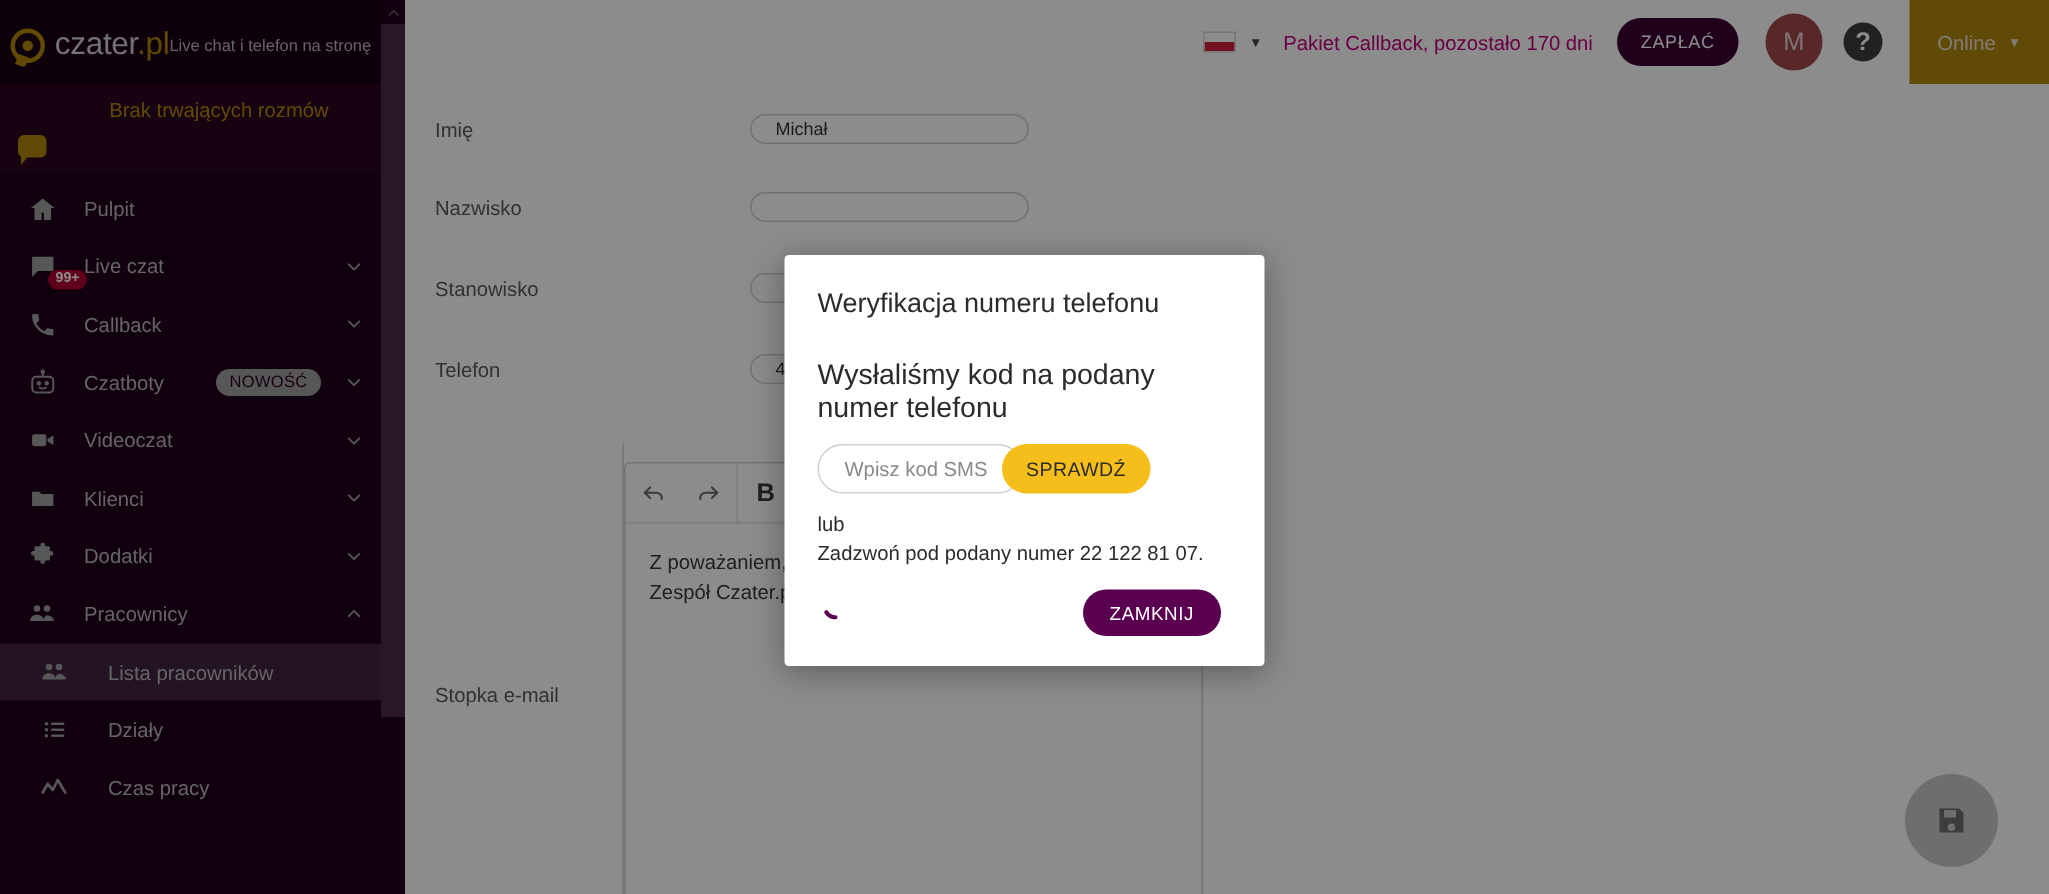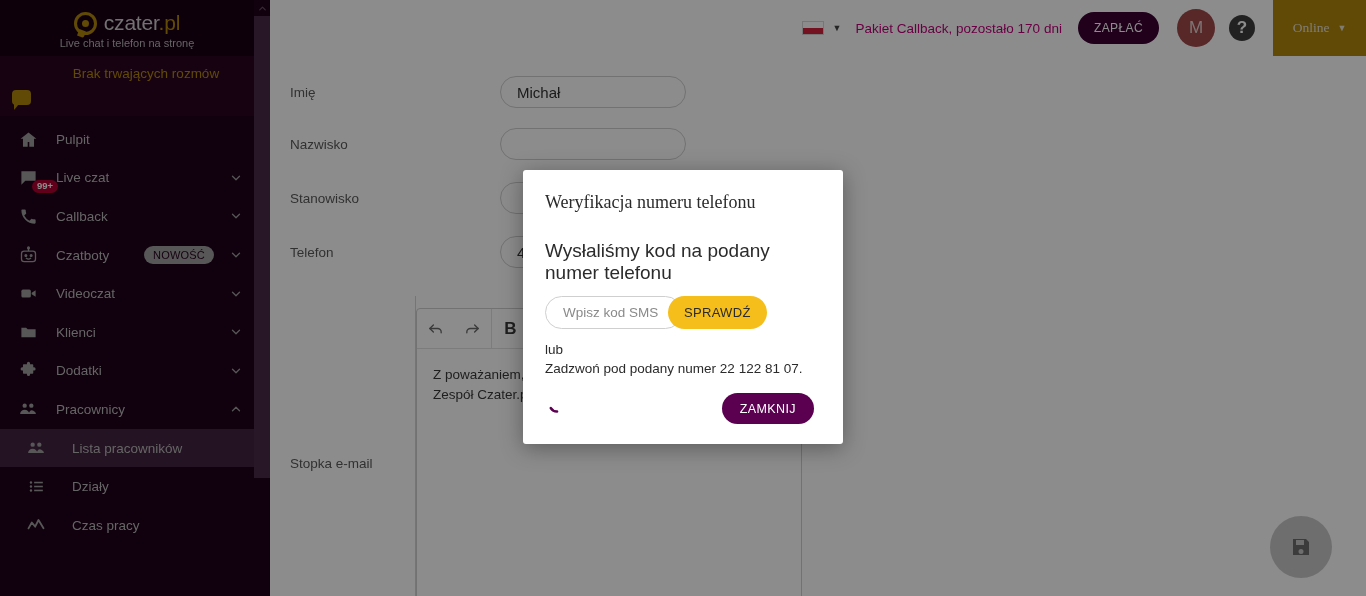--- a/index.html
+++ b/index.html
@@ -13,21 +13,21 @@
 
   
   .sidebar {
     position: absolute; left: 0; top: 0;
     width: 254px; height: 596px;
     background: #1f0118;
     overflow: hidden;
   }
   .brand {
     height: 56px; background: #1b0115;
-    display: flex; flex-direction: column;
+    display: flex; flex-direction: row;
     align-items: center; justify-content: center;
     padding-top: 4px;
   }
   .brand-row { display: flex; align-items: center; gap: 7px; }
   .brand-logo {
     width: 23px; height: 23px; border-radius: 50%;
     border: 3px solid #b1870b;
     position: relative;
     display: flex; align-items: center; justify-content: center;
   }
@@ -168,32 +168,32 @@
     background: #3d3d3d; color: #ffffff;
     display: flex; align-items: center; justify-content: center;
     font-size: 17px; font-weight: bold;
     cursor: pointer;
   }
   .online-box {
     margin-left: 18px;
     width: 93px; height: 56px;
     background: #b1870b; color: #e8e2d2;
     display: flex; align-items: center; justify-content: center;
-    gap: 8px; font-size: 13.5px; cursor: pointer; font-family: Liberation Serif, serif;
+    gap: 8px; font-size: 13.5px; cursor: pointer;
   }
 
   .form-area { position: absolute; left: 0; top: 56px; right: 0; bottom: 0; }
   .f-row { position: absolute; display: flex; align-items: center; }
   .f-label { font-size: 13.5px; color: #5a5a5a; }
   .f-input {
-    width: 186px; height: 32px;
+    width: 186px; height: 20px;
     border: 1px solid #cfcfcf; border-radius: 16px;
     background: #ffffff;
     padding: 0 16px;
-    font-size: 15px; color: #333;
+    font-size: 12px; color: #333;
     font-family: "Liberation Sans", sans-serif;
   }
   .divider-v {
     position: absolute; left: 145px; top: 240px;
     width: 1px; height: 356px; background: #d6d6d6;
   }
   .editor {
     position: absolute; left: 146px; top: 252px;
     width: 386px; height: 344px;
     border: 1px solid #cfcfcf; border-radius: 4px;
@@ -228,21 +228,21 @@
     width: 1366px; height: 596px;
     background: rgba(0,0,0,0.45);
   }
   .modal {
     position: absolute; left: 523px; top: 170px;
     width: 320px; height: 274px;
     background: #ffffff; border-radius: 3px;
     box-shadow: 0 4px 22px rgba(0,0,0,0.35);
     padding: 22px;
   }
-  .modal-title { font-size: 18px; color: #2b2b2b; font-weight: normal; font-family: Liberation Serif, serif; }
+  .modal-title { font-size: 18px; color: #2b2b2b; font-weight: normal; }
   .modal-sub { margin-top: 27px; font-size: 19px; color: #2b2b2b; }
   .modal-inputrow { margin-top: 12px; display: flex; align-items: center; }
   .sms-input {
     width: 137px; height: 33px;
     border: 1px solid #cfcfcf; border-radius: 17px;
     padding: 0 17px; font-size: 13.5px; color: #333;
     background: #fff; outline: none;
     font-family: "Liberation Sans", sans-serif;
   }
   .sms-input::placeholder { color: #8a8a8a; }

